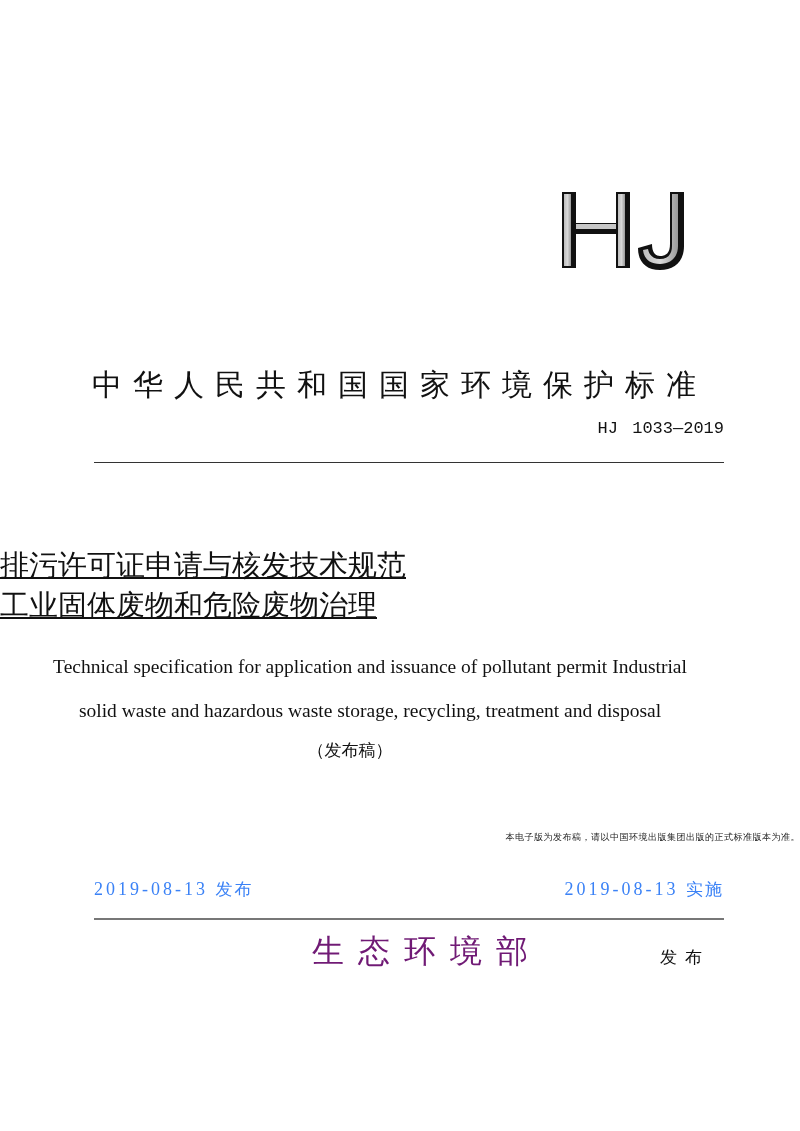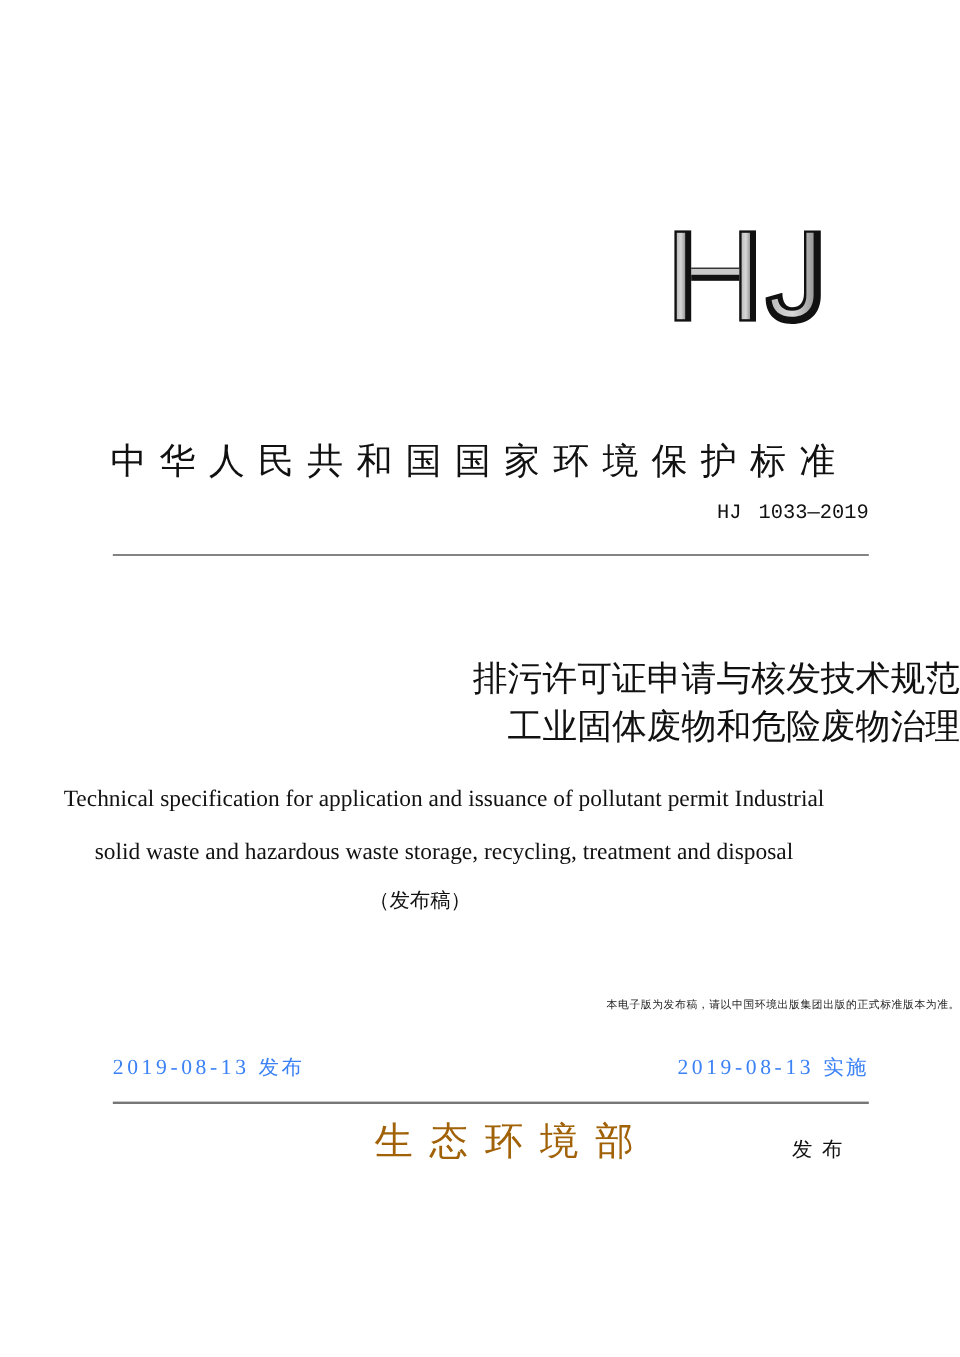--- a/index.html
+++ b/index.html
@@ -4,33 +4,33 @@
   <style>
     html, body { margin: 0; padding: 0; background: #ffffff; }
     body { width: 800px; height: 1131px; position: relative; overflow: hidden; color: #111; }
     .abs { position: absolute; }
     .logo { left: 558px; top: 188px; width: 140px; height: 84px; }
     .std-name { left: 92px; top: 363px; width: 636px; font-family: "DejaVu Sans", sans-serif; font-size: 30px; letter-spacing: 11px; line-height: 44px; white-space: nowrap; color: #111; }
     .std-code { right: 76px; top: 419px; font-family: Liberation Mono, monospace; font-size: 17px; color: #111; word-spacing: 4px; }
     .rule { left: 94px; width: 630px; height: 1px; background: #333; }
     .rule1 { top: 462px; }
     .rule2 { top: 918px; height: 2px; background: #777; }
-    .title-zh { left: 0; width: 800px; text-align: right; font-family: "DejaVu Sans", sans-serif; font-size: 29px; line-height: 40px; color: #111; }
+    .title-zh { left: 0; width: 800px; text-align: left; font-family: "DejaVu Sans", sans-serif; font-size: 29px; line-height: 40px; color: #111; text-decoration: underline; }
     .t1 { top: 545px; }
     .t2 { top: 585px; }
     .title-en { left: 0; width: 740px; text-align: center; font-family: "Liberation Serif", serif; font-size: 19.5px; color: #111; white-space: nowrap; }
     .e1 { top: 656px; }
     .e2 { top: 700px; }
     .draft { left: 0; width: 700px; text-align: center; top: 739px; font-family: "DejaVu Serif", serif; font-size: 17px; color: #111; }
     .notice { left: 0; width: 800px; text-align: right; top: 831px; font-family: "DejaVu Serif", serif; font-size: 9px; color: #222; letter-spacing: 0.5px; }
     .date { top: 878px; font-family: "Liberation Serif", serif; font-size: 18px; letter-spacing: 3px; color: #3b82f6; white-space: nowrap; }
     .date-left { left: 94px; }
     .date-right { right: 76px; }
     .date .zh { font-family: "DejaVu Sans", sans-serif; font-size: 17px; letter-spacing: 2px; }
-    .ministry { left: 312px; top: 930px; font-family: "DejaVu Sans", sans-serif; font-size: 32px; letter-spacing: 14px; color: #a16207; white-space: nowrap; }
+    .ministry { left: 312px; top: 930px; font-family: "DejaVu Sans", sans-serif; font-size: 32px; letter-spacing: 14px; color: #701a75; white-space: nowrap; }
     .issued { left: 660px; top: 946px; font-family: "DejaVu Sans", sans-serif; font-size: 17px; letter-spacing: 8px; color: #111; }
   </style>
 </head>
 <body>
 
 <div class="abs logo">
   <svg width="140" height="84" viewBox="0 0 140 84">
     <defs>
       <linearGradient id="bev" x1="0" y1="0" x2="1" y2="0">
         <stop offset="0" stop-color="#bdbdbd"></stop>

